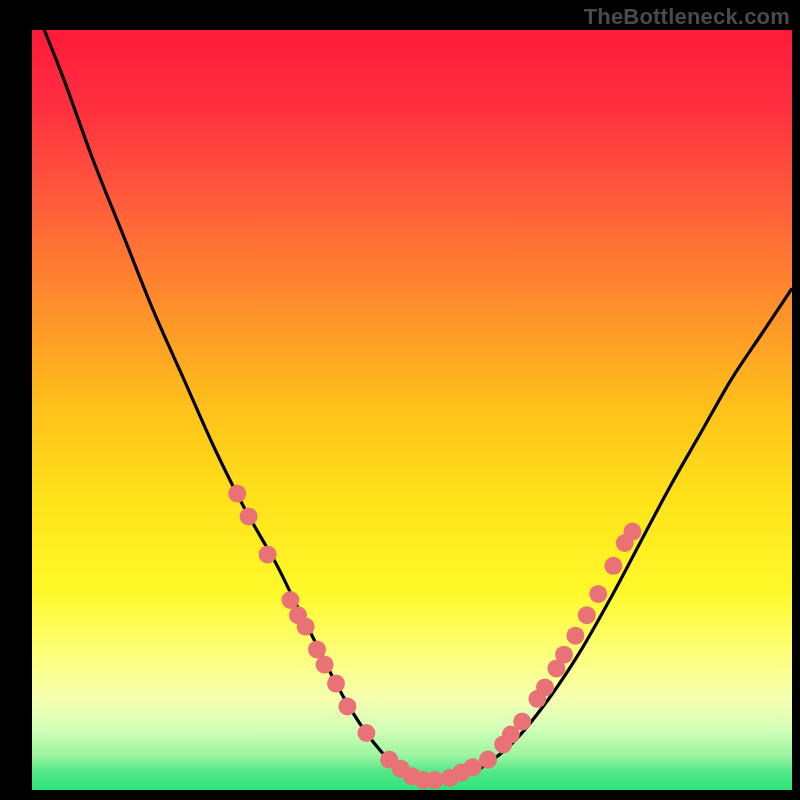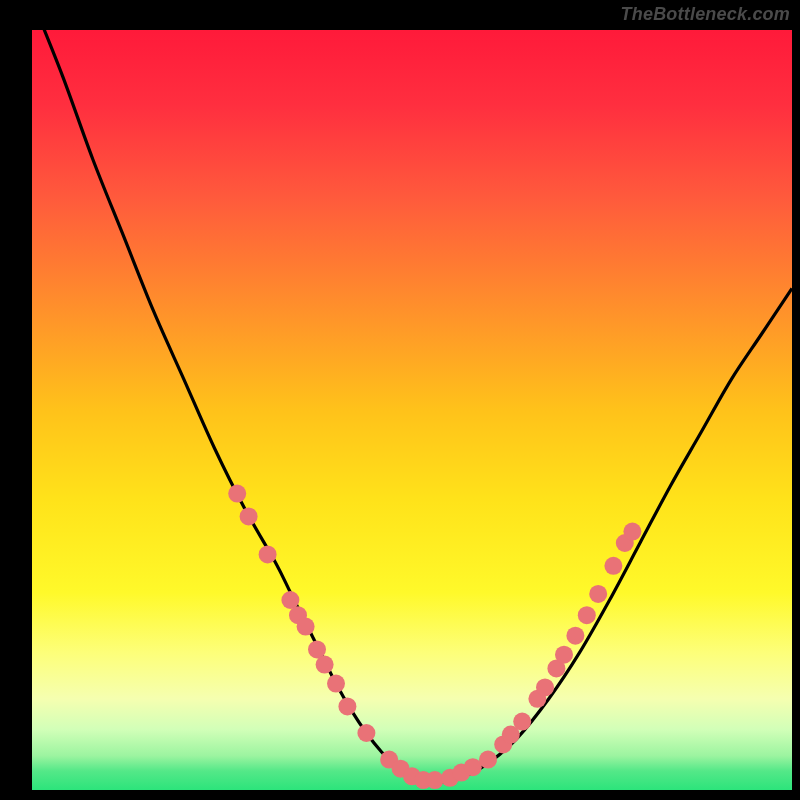--- a/index.html
+++ b/index.html
@@ -15,25 +15,24 @@
     position: relative;
     width: 800px;
     height: 800px;
     background: #000;
   }
   .watermark {
     position: absolute;
     top: 4px;
     right: 10px;
     color: #4a4a4a;
-    font-size: 18px;
+    font-size: 22px;
     font-weight: 600;
     letter-spacing: 0.2px;
     z-index: 20;
-    font-style: italic;
   }
   svg {
     position: absolute;
     top: 0;
     left: 0;
   }
 </style>
 </head>
 <body>
 

